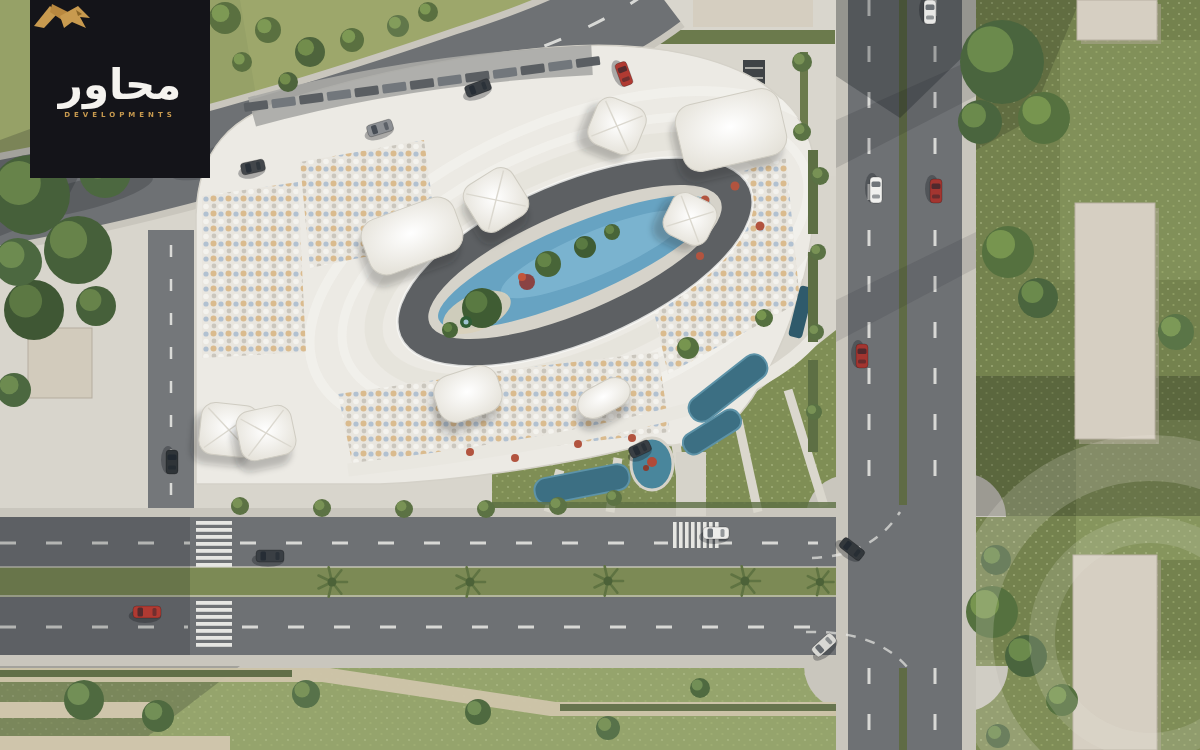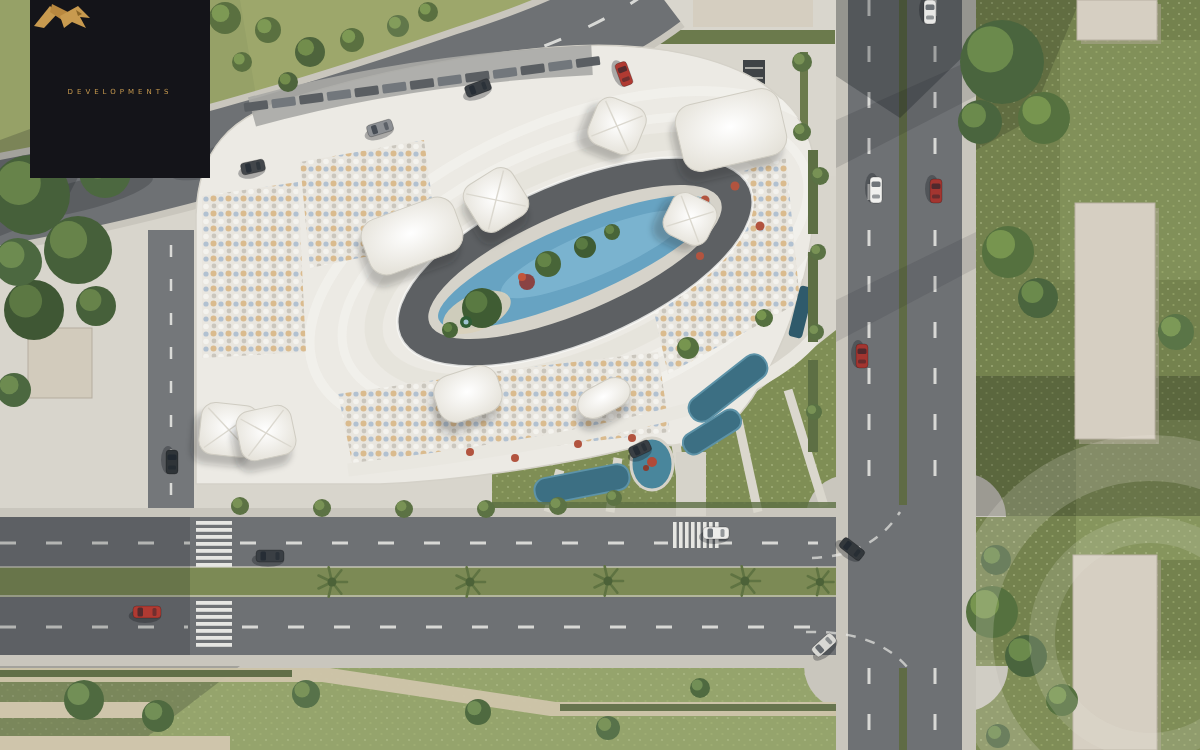--- a/index.html
+++ b/index.html
@@ -1,21 +1,21 @@
 <!DOCTYPE html>
 <html><head>
 <meta charset="utf-8">
 <style>
   html,body{margin:0;padding:0;background:#1b1b1f;}
   .stage{position:relative;width:1200px;height:750px;overflow:hidden;font-family:"DejaVu Sans",sans-serif;}
   .stage svg{position:absolute;left:0;top:0;display:block;}
   .logo-badge{position:absolute;left:30px;top:0;width:180px;height:178px;background:#141419;
     display:flex;flex-direction:column;align-items:center;justify-content:center;z-index:5;}
   .logo-badge .ar{color:#f5f3ef;font-size:42px;font-weight:bold;line-height:1;direction:rtl;margin-top:4px;}
-  .logo-badge .sub{color:#c89a4f;font-size:7px;letter-spacing:4px;margin-top:5px;}
+  .logo-badge .sub{color:#c89a4f;font-size:7px;letter-spacing:4px;margin-top:5px;font-weight:bold;}
 </style>
 </head>
 <body>
 
 <div class="stage">
 <svg width="1200" height="750" viewBox="0 0 1200 750">
   <defs>
     <pattern id="umb" width="15" height="15" patternUnits="userSpaceOnUse">
       <rect width="15" height="15" fill="#e9e6df"></rect>
       <circle cx="3.5" cy="3.5" r="3" fill="#d9b98a"></circle>
@@ -543,15 +543,16 @@
   </g>
 </svg>
 
 <div class="logo-badge">
   <svg width="64" height="40" viewBox="0 0 64 40">
     <polygon points="4,26 20,6 28,13 14,28" fill="#c89a4f"></polygon>
     <polygon points="22,4 38,12 32,20 20,12" fill="#b9883f"></polygon>
     <polygon points="30,16 48,6 60,18 50,17 56,28 42,22 34,28" fill="#c89a4f"></polygon>
     <polygon points="46,10 52,14 48,16" fill="#8a6527"></polygon>
   </svg>
+  <div class="ar">محاور</div>
   <div class="sub">DEVELOPMENTS</div>
 </div>
 </div>
 
 </body></html>

